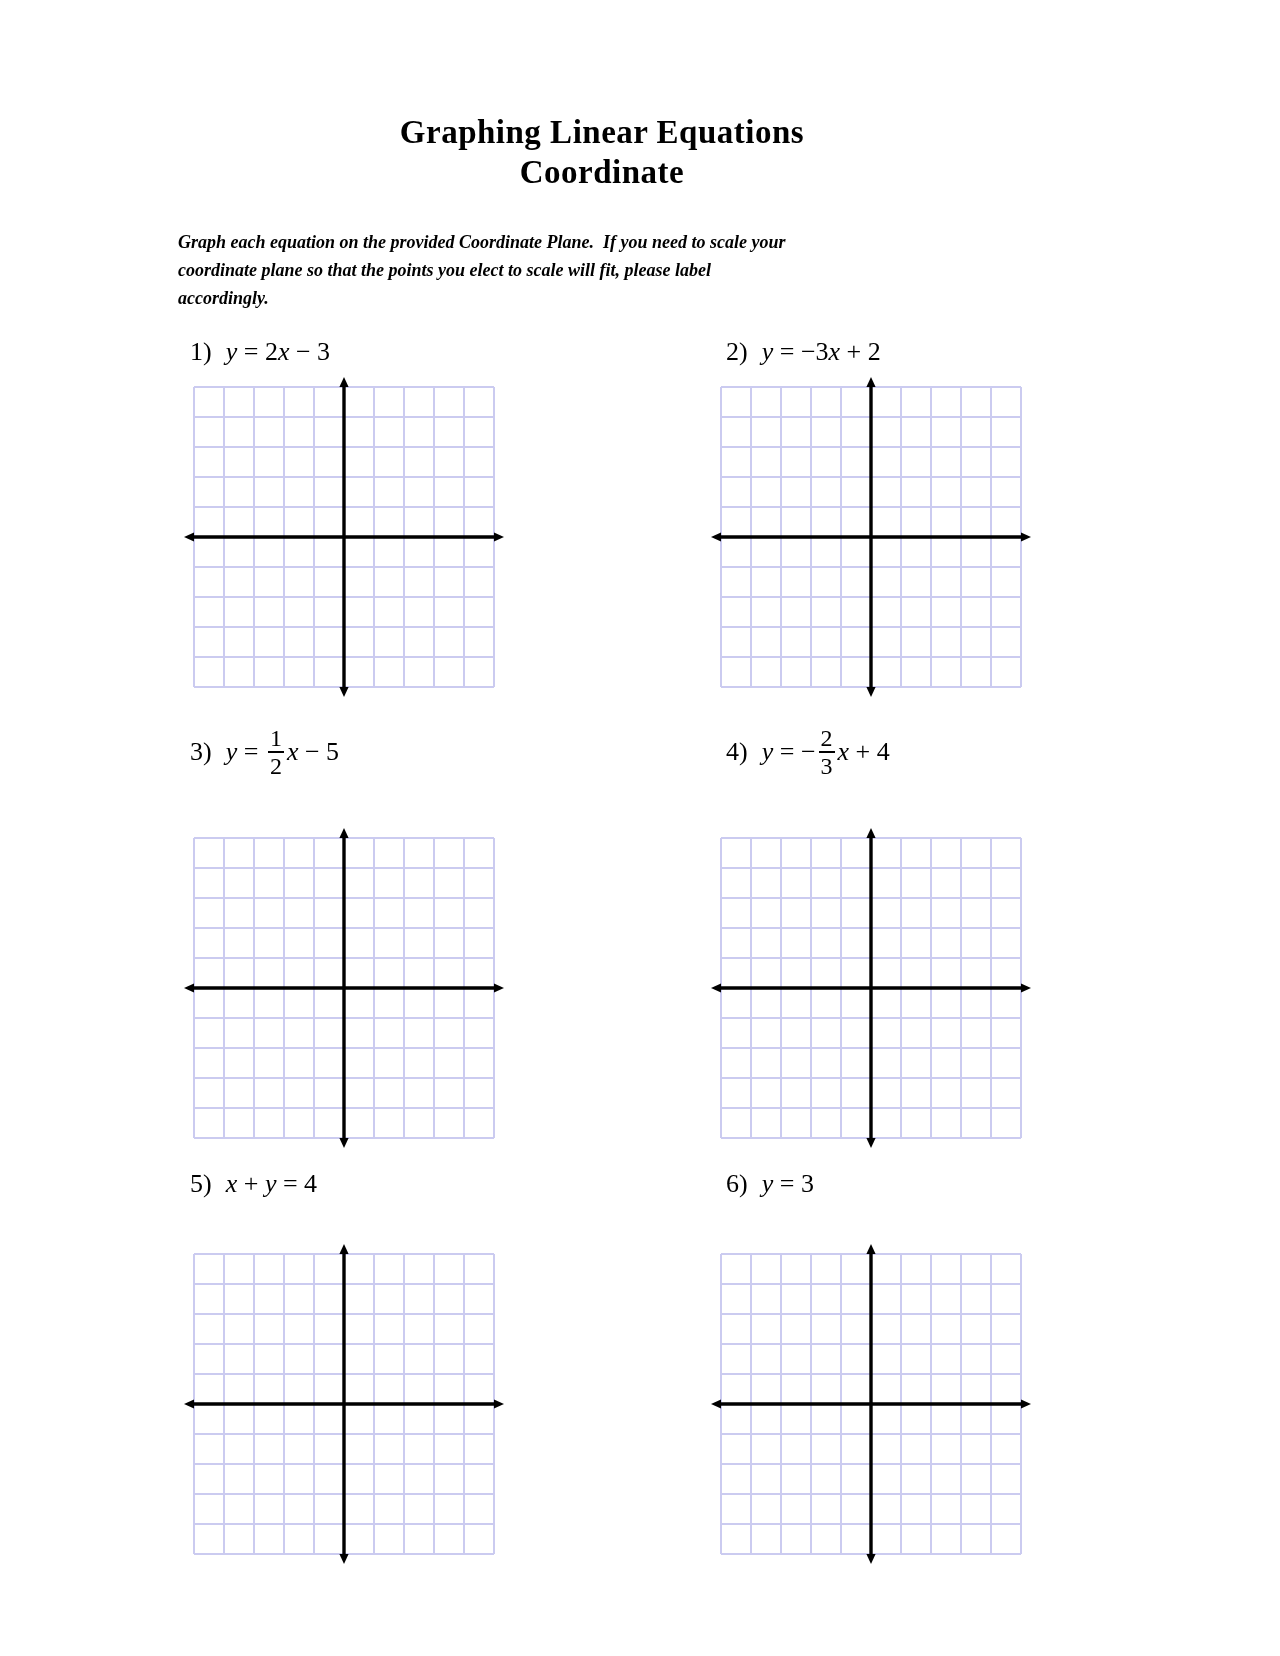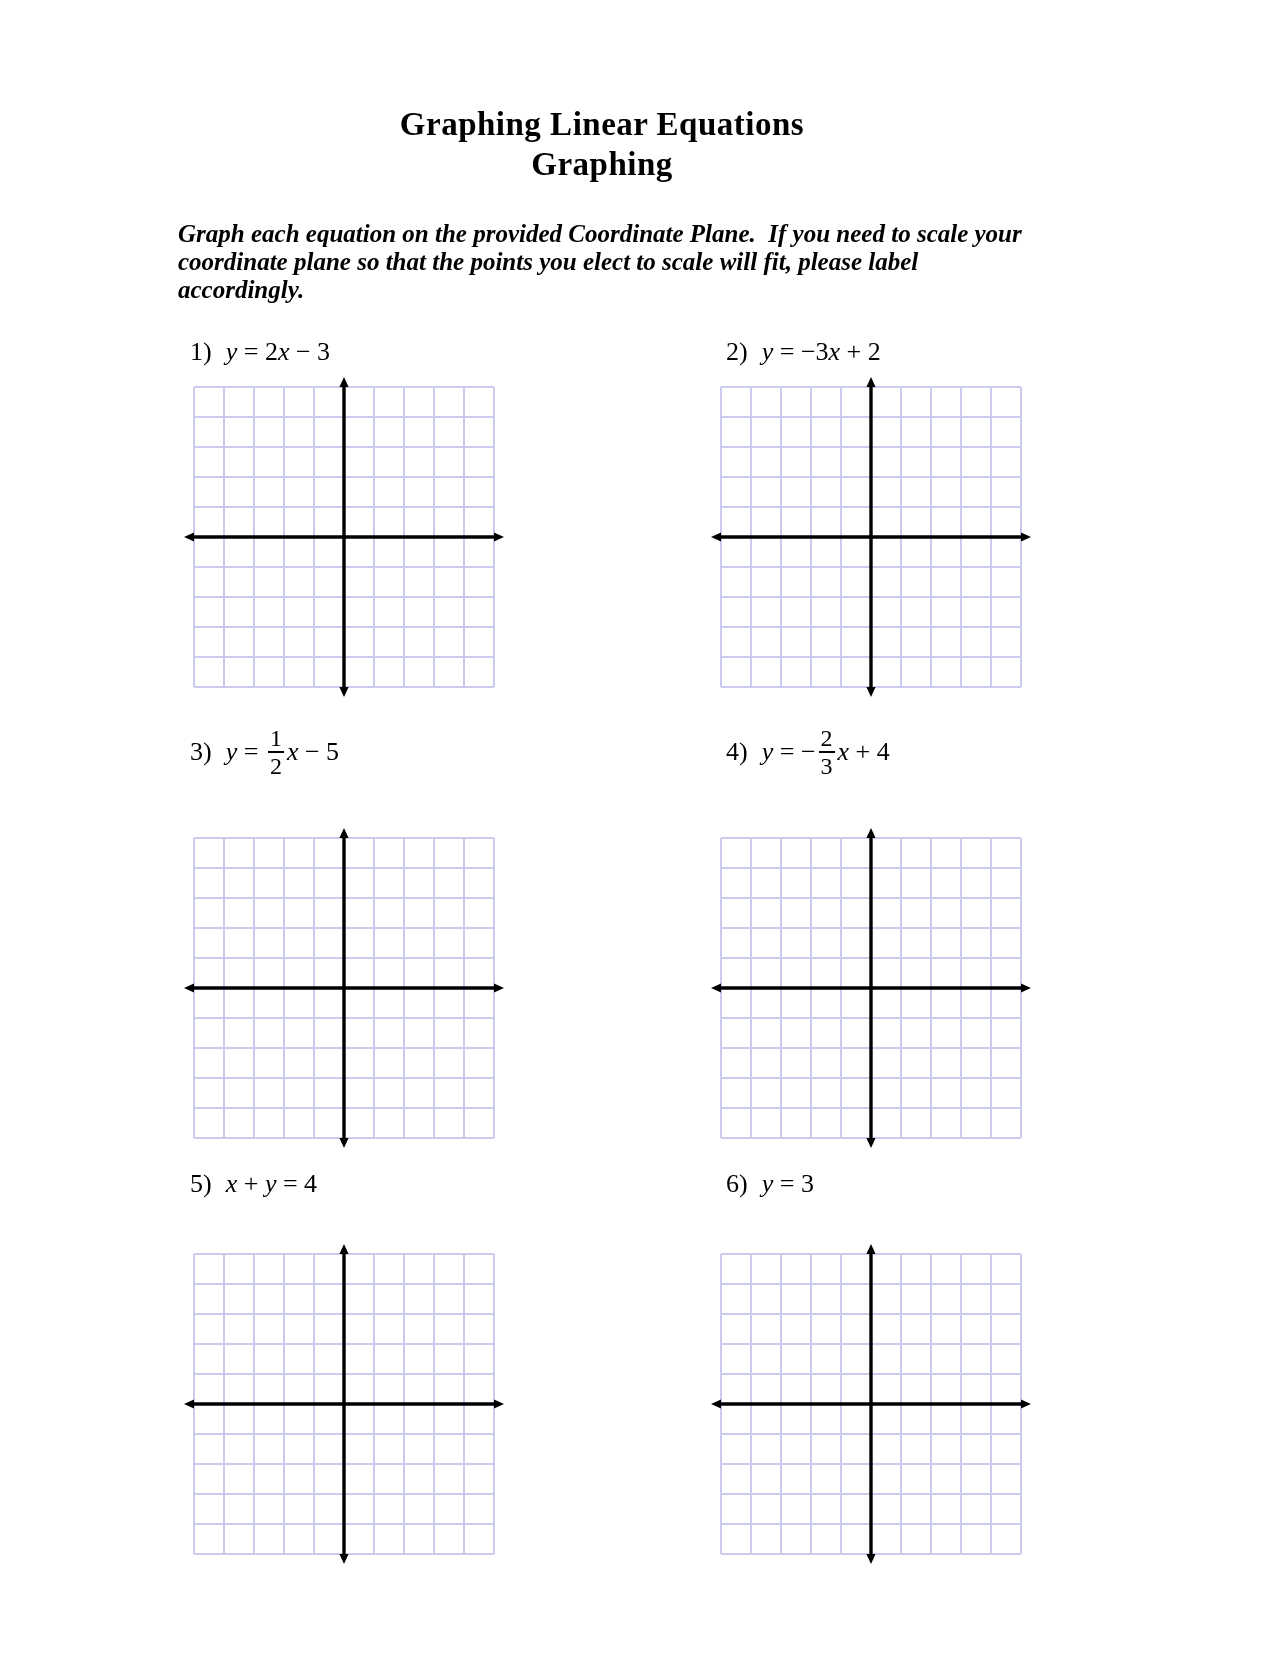--- a/index.html
+++ b/index.html
@@ -6,29 +6,29 @@
   .page{
     position:relative;
     width:1280px;height:1656px;
     background:#ffffff;
     color:#000;
     font-family:"Liberation Serif",serif;
     overflow:hidden;
   }
   .content{padding-top:100px;margin-left:178px;width:848px;}
   .title{
-    margin:4px;text-align:center;
+    margin:12px;text-align:center;
     font-size:33px;line-height:40px;font-weight:bold;
     font-family:"Liberation Serif",serif;
     letter-spacing:0.5px;
   }
   .title .tline{display:block;}
   .instructions{
     margin:36px 0 0 0;
-    font-size:25px;line-height:28px;
+    font-size:18px;line-height:28px;
     font-weight:bold;font-style:italic;
   }
   .instructions .iline{display:block;white-space:pre;}
 
   
   .problem{position:absolute;width:340px;height:436px;}
   .row1{top:336px}.row2{top:714px}.row3{top:1168px}
   .col1{left:184px}.col2{left:711px}
   .eq{
     display:flex;align-items:center;
@@ -53,21 +53,21 @@
   .gridmount svg{display:block;}
 </style>
 </head>
 <body>
 
 <div class="page">
 
   <div class="content">
     <h1 class="title">
       <span class="tline">Graphing Linear Equations</span>
-      <span class="tline">Graphing</span>
+      <span class="tline">Coordinate</span>
     </h1>
     <p class="instructions">
       <span class="iline">Graph each equation on the provided Coordinate Plane.  If you need to scale your</span>
       <span class="iline">coordinate plane so that the points you elect to scale will fit, please label</span>
       <span class="iline">accordingly.</span>
     </p>
   </div>
 
   <div class="problem row1 col1">
     <div class="eq">

